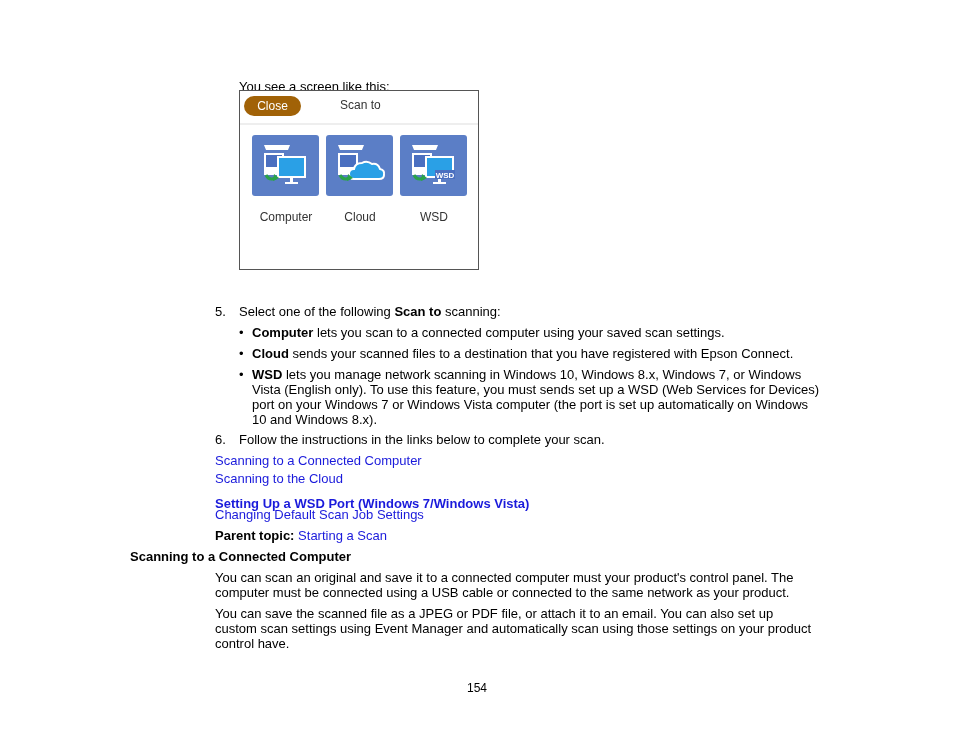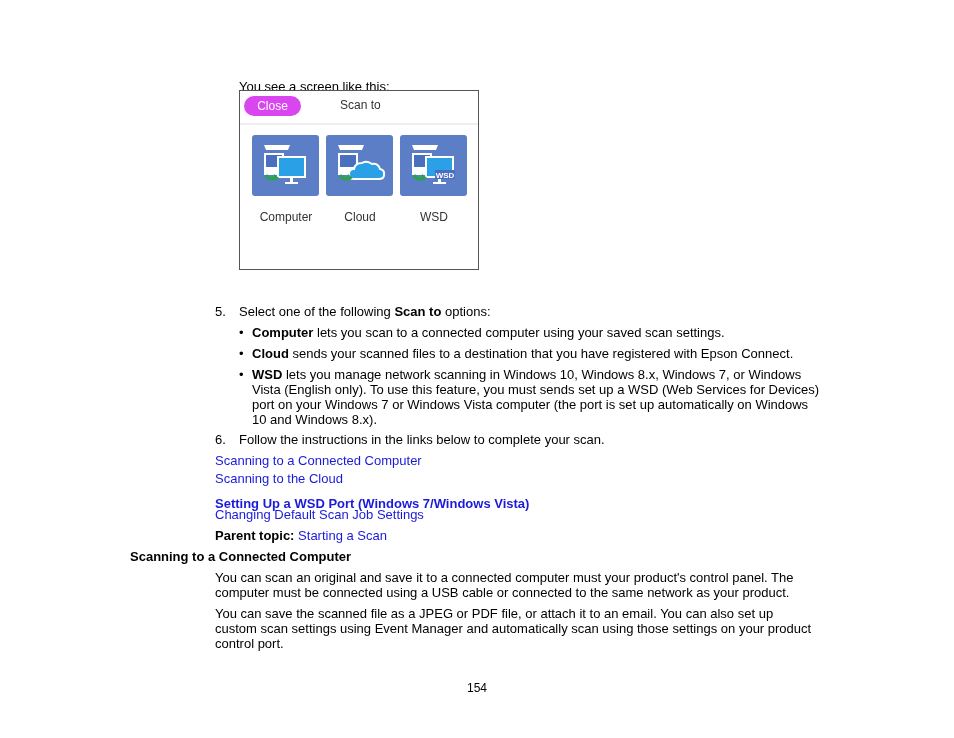--- a/index.html
+++ b/index.html
@@ -6,21 +6,21 @@
   body { width:954px; height:738px; position:relative; overflow:hidden;
          font-family:"Liberation Sans", sans-serif; font-size:13px; color:#000; }
   .abs { position:absolute; white-space:nowrap; line-height:15px; }
   a.link { color:#1a1adb; text-decoration:none; }
   b { font-weight:bold; }
 
   
   .screen { position:absolute; left:239px; top:90px; width:240px; height:180px;
             border:1px solid #555; background:#fff; box-sizing:border-box; }
   .screen .close-btn { position:absolute; left:4px; top:5px; width:57px; height:20px;
-            background:#d946ef; color:#fff; border-radius:10px; font-size:12px;
+            background:#a16207; color:#fff; border-radius:10px; font-size:12px;
             text-align:center; line-height:20px; }
   .screen .title { position:absolute; left:100px; top:7px; font-size:12px; color:#333; }
   .screen .sep { position:absolute; left:0; right:0; top:32px; height:2px; background:#eee; }
   .tile { position:absolute; top:44px; width:67px; height:61px; background:#5b7ec6;
           border-radius:3px; }
   .tile svg { position:absolute; left:0; top:0; }
   .tile-label { position:absolute; top:119px; font-size:12px; color:#333; text-align:center; width:80px; }
 </style>
 </head>
 <body>
@@ -69,21 +69,21 @@
       <rect x="35" y="35" width="20" height="9" fill="#4a6fc0"></rect>
       <text x="45" y="43" font-size="8" font-weight="bold" fill="#fff" text-anchor="middle" font-family="Liberation Sans, sans-serif">WSD</text>
       <path d="M14,40 q3,6 10,3" stroke="#2aa34a" stroke-width="3" fill="none"></path>
       <polygon points="22,39 27,43 21,46" fill="#2aa34a"></polygon>
     </svg>
   </div>
   <div class="tile-label" style="left:154px;">WSD</div>
 </div>
 
 <div class="abs" style="left:215px;top:304px;">5.</div>
-<div class="abs" style="left:239px;top:304px;"><span>Select one of the following </span><b>Scan to</b><span> options:</span></div>
+<div class="abs" style="left:239px;top:304px;"><span>Select one of the following </span><b>Scan to</b><span> scanning:</span></div>
 
 <div class="abs" style="left:239px;top:325px;">•</div>
 <div class="abs" style="left:252px;top:325px;"><b>Computer</b><span> lets you scan to a connected computer using your saved scan settings.</span></div>
 
 <div class="abs" style="left:239px;top:346px;">•</div>
 <div class="abs" style="left:252px;top:346px;"><b>Cloud</b><span> sends your scanned files to a destination that you have registered with Epson Connect.</span></div>
 
 <div class="abs" style="left:239px;top:367px;">•</div>
 <div class="abs" style="left:252px;top:367px;"><b>WSD</b><span> lets you manage network scanning in Windows 10, Windows 8.x, Windows 7, or Windows</span></div>
 <div class="abs" style="left:252px;top:382px;">Vista (English only). To use this feature, you must sends set up a WSD (Web Services for Devices)</div>
@@ -100,15 +100,15 @@
 
 <div class="abs" style="left:215px;top:528px;"><b>Parent topic:</b> <a class="link">Starting a Scan</a></div>
 
 <div class="abs" style="left:130px;top:549px;font-weight:bold;">Scanning to a Connected Computer</div>
 
 <div class="abs" style="left:215px;top:570px;">You can scan an original and save it to a connected computer must your product's control panel. The</div>
 <div class="abs" style="left:215px;top:585px;">computer must be connected using a USB cable or connected to the same network as your product.</div>
 
 <div class="abs" style="left:215px;top:606px;">You can save the scanned file as a JPEG or PDF file, or attach it to an email. You can also set up</div>
 <div class="abs" style="left:215px;top:621px;">custom scan settings using Event Manager and automatically scan using those settings on your product</div>
-<div class="abs" style="left:215px;top:636px;">control port.</div>
+<div class="abs" style="left:215px;top:636px;">control have.</div>
 
 <div class="abs" style="left:467px;top:681px;font-weight:normal;font-size:12px;">154</div>
 
 </body></html>

